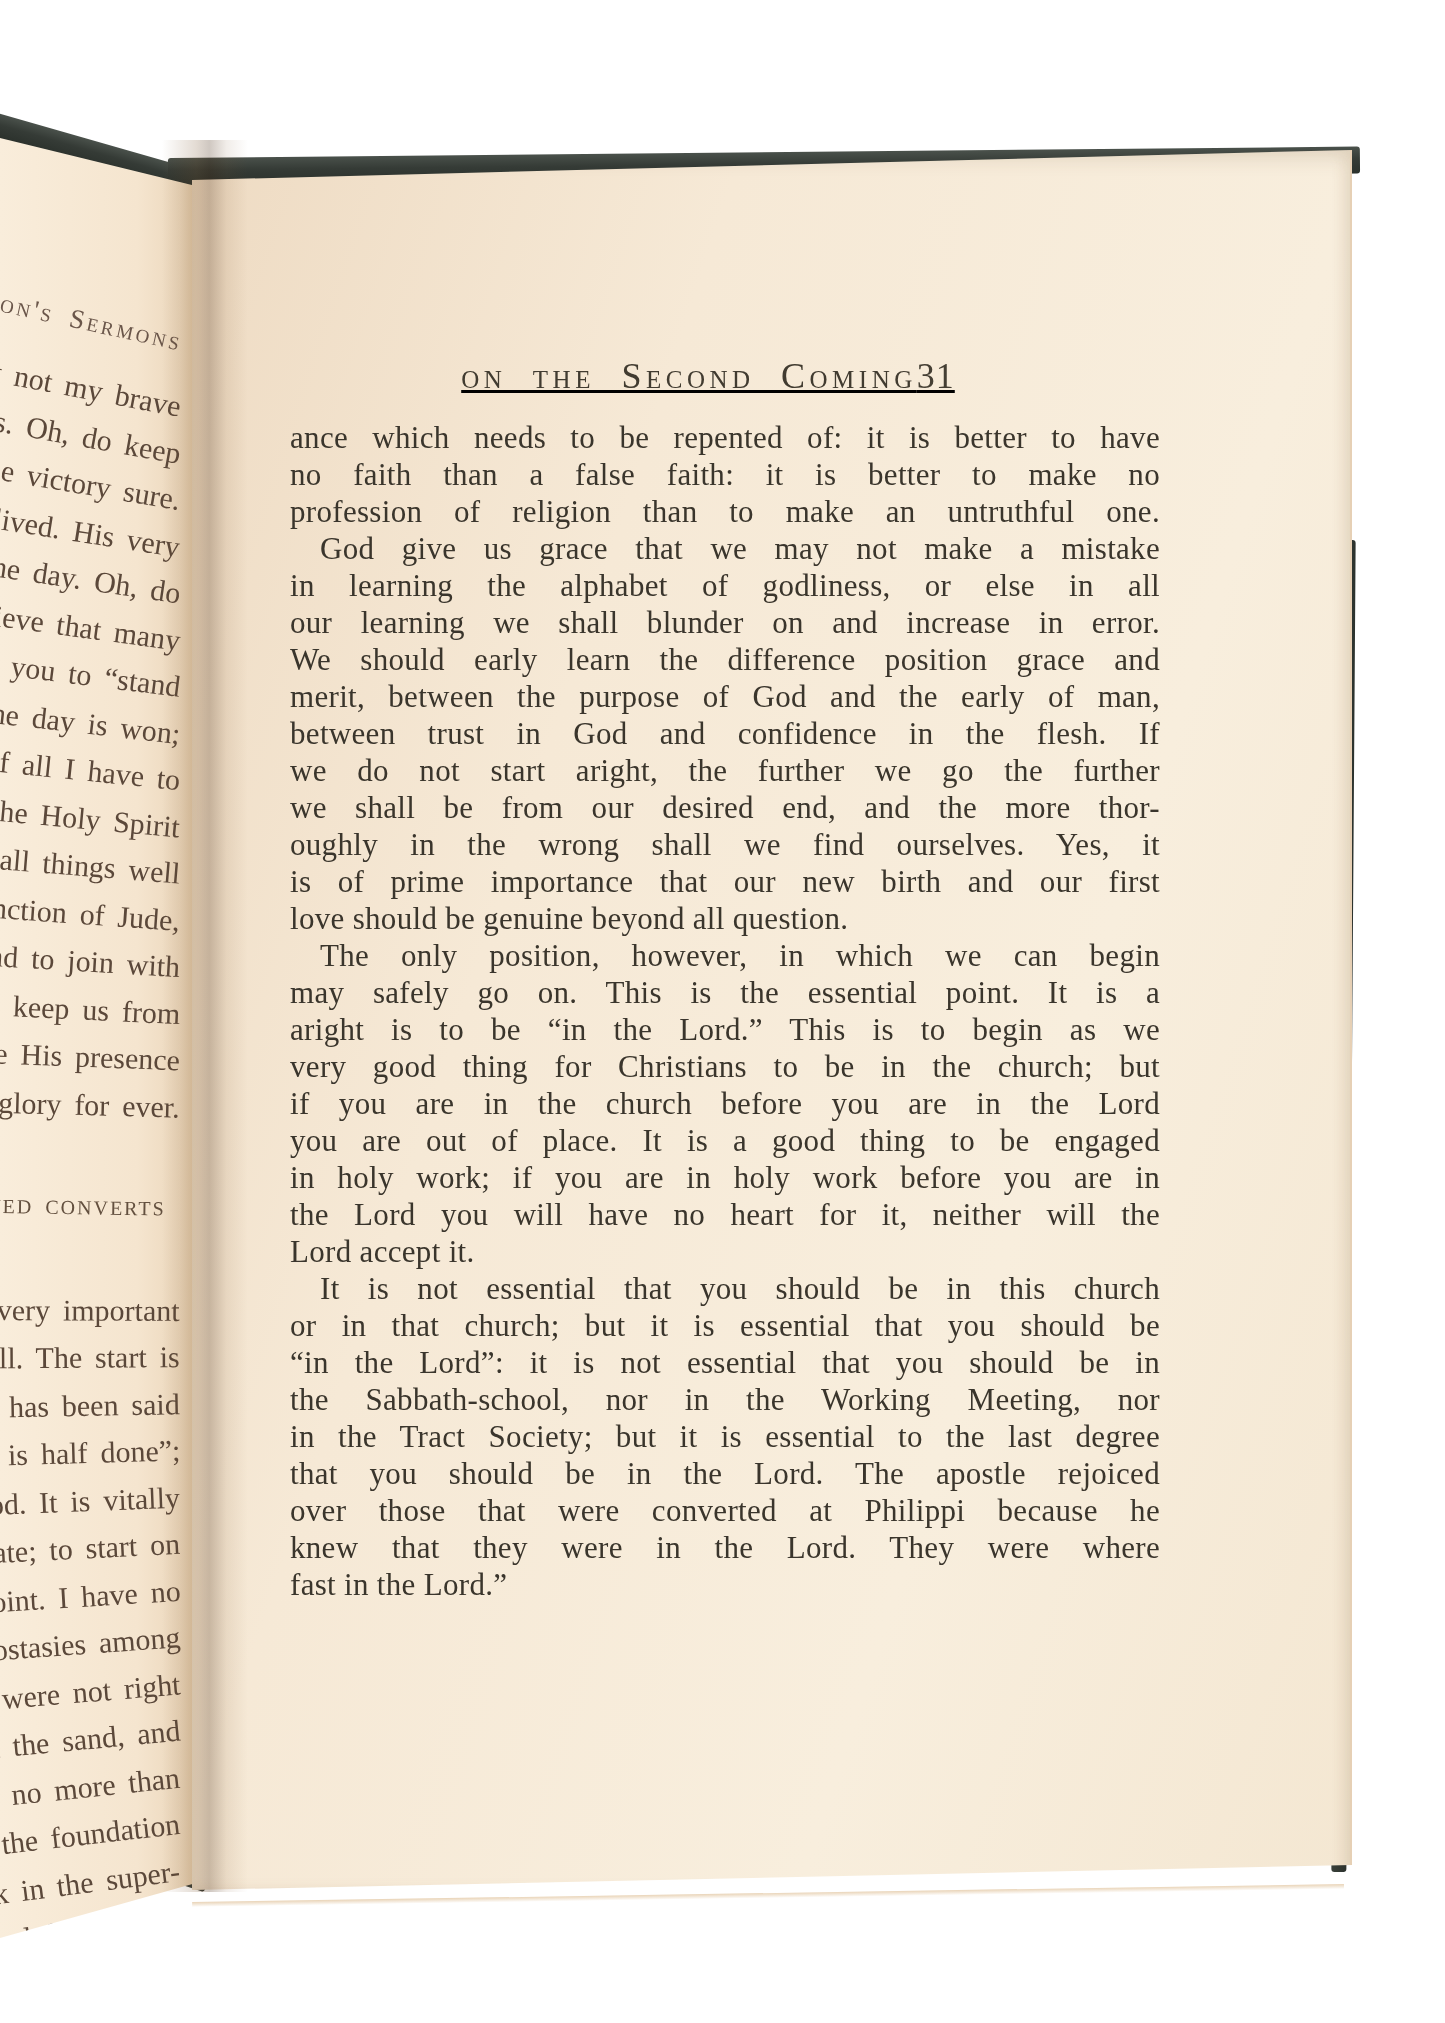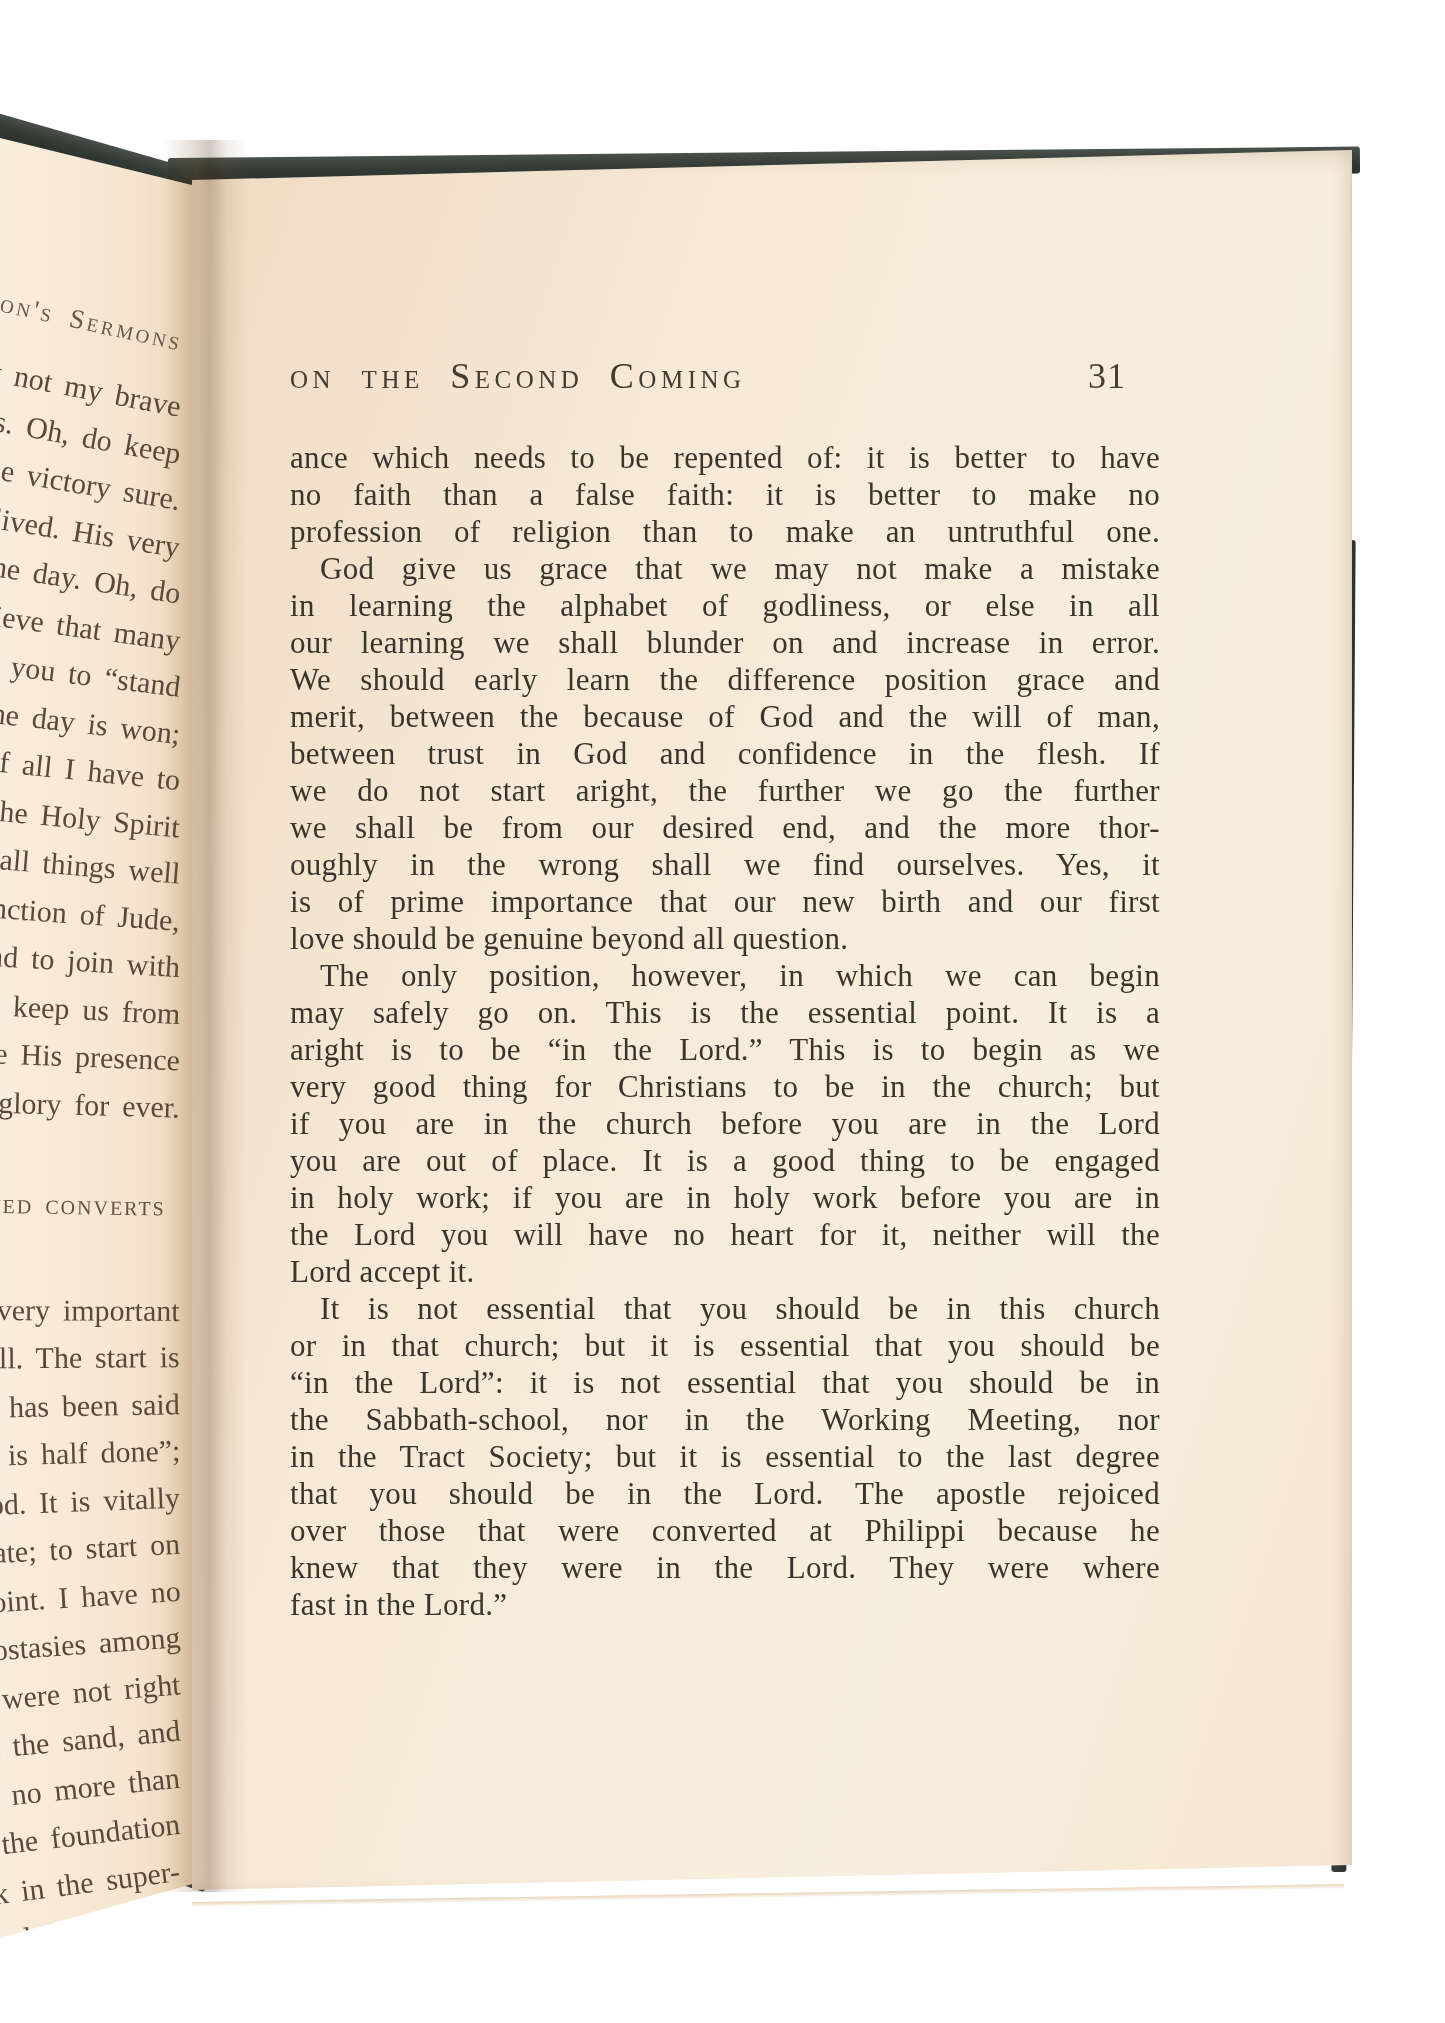--- a/index.html
+++ b/index.html
@@ -69,22 +69,22 @@
     clip-path:polygon(0 30px,100% 0,100% 1715px,0 1740px);
     padding:0;box-sizing:border-box;
     z-index:2;
     border-right:2px solid #e6d0b5;
     box-shadow:inset 0 10px 18px rgba(90,70,40,0.10), inset -6px 0 14px rgba(150,110,60,0.10);
   }
   .rp-content{
     position:absolute;left:98px;top:0;width:870px;
   }
   .rp-header{
-    margin-top:205px;margin-bottom:42px;
-    display:flex;justify-content:space-between;align-items:baseline;
+    margin-top:205px;margin-bottom:22px;
+    display:flex;justify-content:center;align-items:baseline;text-decoration:underline;
   }
   .rh{
     font-variant:small-caps;
     font-size:36px;line-height:40px;
     letter-spacing:4.5px;word-spacing:13px;
     color:#413b30;
   }
   .folio{
     font-size:36px;color:#453f34;margin-right:34px;letter-spacing:1px;
   }
@@ -163,21 +163,21 @@
       </div>
       <div class="bodytext">
 
       <div class="bl">ance which needs to be repented of: it is better to have</div>
           <div class="bl">no faith than a false faith: it is better to make no</div>
           <div class="bl">profession of religion than to make an untruthful one.</div>
           <div class="bl ind">God give us grace that we may not make a mistake</div>
           <div class="bl">in learning the alphabet of godliness, or else in all</div>
           <div class="bl">our learning we shall blunder on and increase in error.</div>
           <div class="bl">We should early learn the difference position grace and</div>
-          <div class="bl">merit, between the because of God and the will of man,</div>
+          <div class="bl">merit, between the purpose of God and the early of man,</div>
           <div class="bl">between trust in God and confidence in the flesh. If</div>
           <div class="bl">we do not start aright, the further we go the further</div>
           <div class="bl">we shall be from our desired end, and the more thor-</div>
           <div class="bl">oughly in the wrong shall we find ourselves. Yes, it</div>
           <div class="bl">is of prime importance that our new birth and our first</div>
           <div class="bl end">love should be genuine beyond all question.</div>
           <div class="bl ind">The only position, however, in which we can begin</div>
           <div class="bl">may safely go on. This is the essential point. It is a</div>
           <div class="bl">aright is to be “in the Lord.” This is to begin as we</div>
           <div class="bl">very good thing for Christians to be in the church; but</div>

